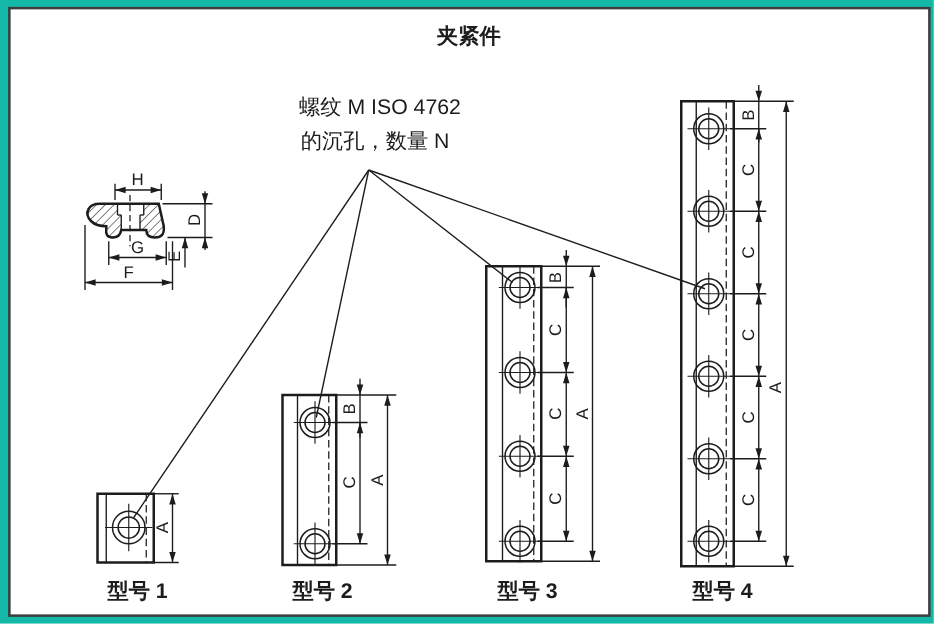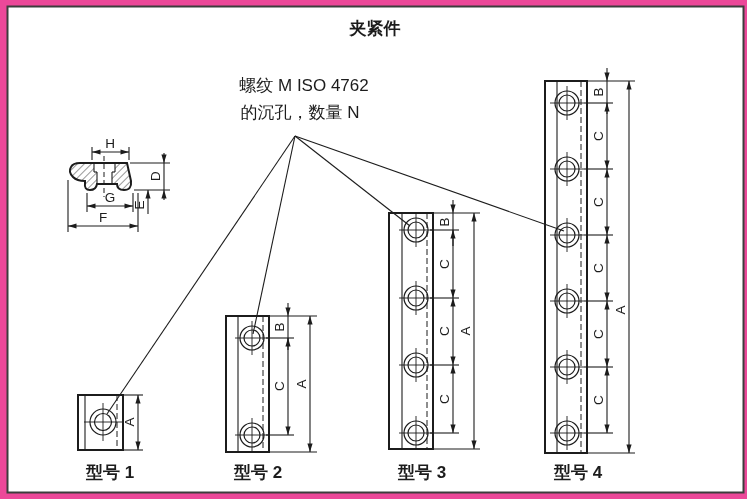--- a/index.html
+++ b/index.html
@@ -1,16 +1,16 @@
 <!DOCTYPE html>
 <html><head>
 <meta charset="utf-8">
 <style>
   html,body{margin:0;padding:0;background:#fff;}
-  .canvas{width:747px;height:499px;background:#ec4899;position:relative;overflow:hidden;}
+  .canvas{width:747px;height:499px;background:#14b8a6;position:relative;overflow:hidden;}
   svg{display:block;}
   svg text{font-family:"Liberation Sans","DejaVu Sans",sans-serif;fill:#1c1c1c;}
   .t-title{font-size:17px;font-weight:bold;}
   .t-callout{font-size:17px;}
   .t-model{font-size:17px;font-weight:bold;}
   .t-dim{font-size:13.5px;}
   .thick{stroke:#1c1c1c;stroke-width:2;fill:none;}
   .thin{stroke:#1c1c1c;stroke-width:1.1;fill:none;}
   .dash{stroke:#1c1c1c;stroke-width:1;fill:none;stroke-dasharray:6 3;}
   .cdash{stroke:#1c1c1c;stroke-width:1;fill:none;stroke-dasharray:5 3;}

